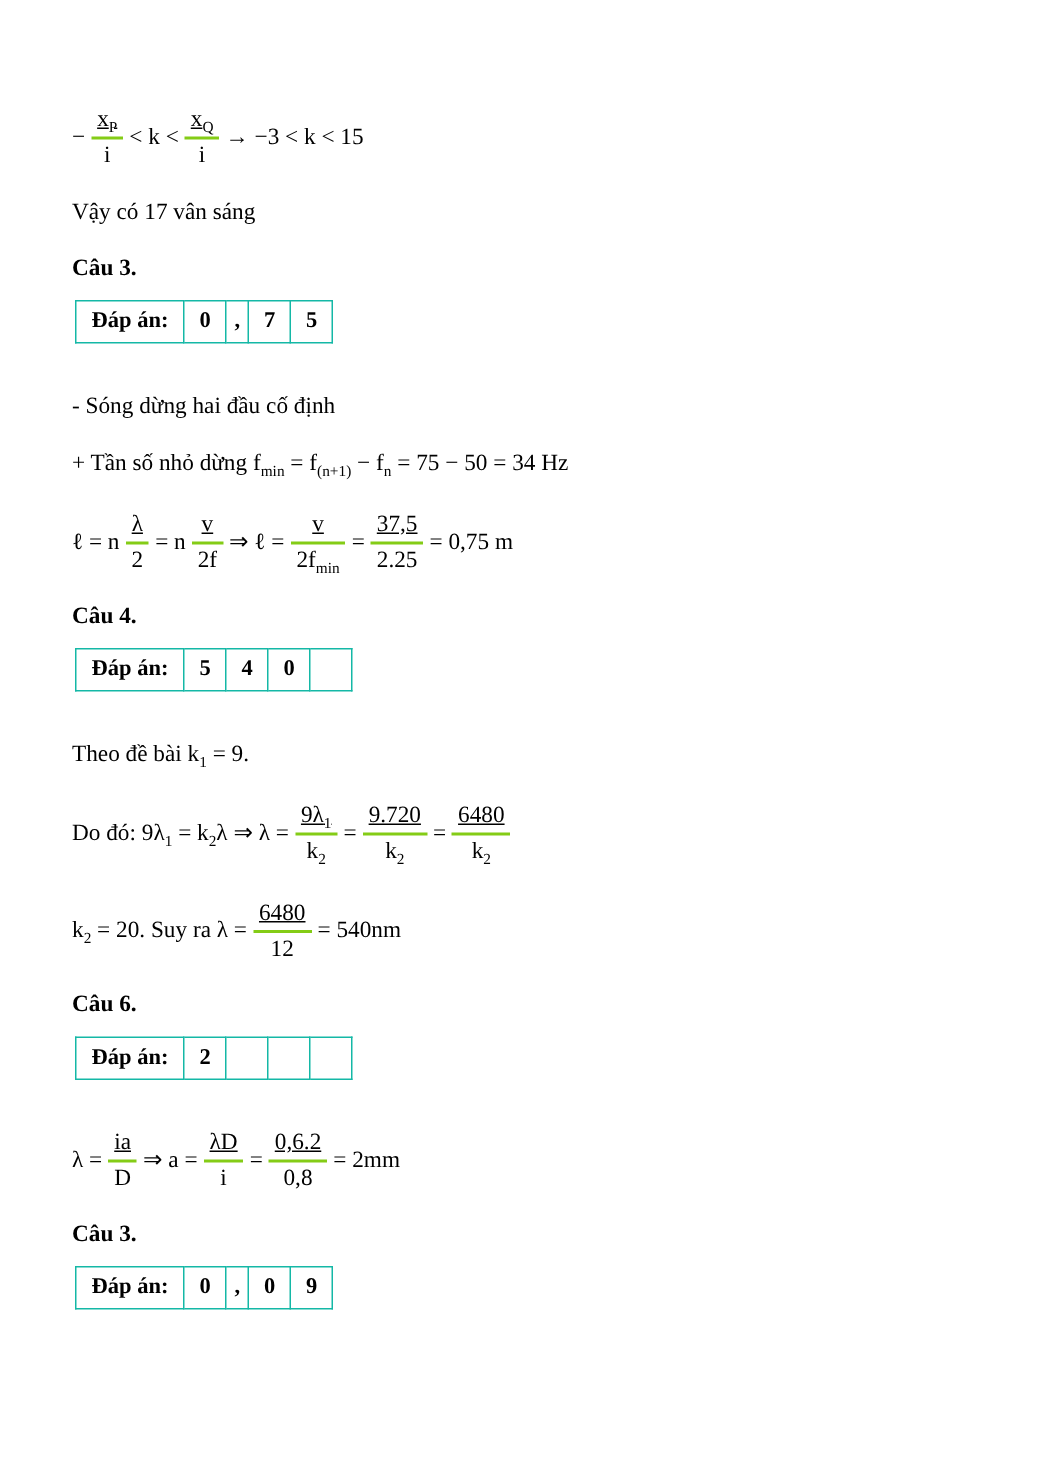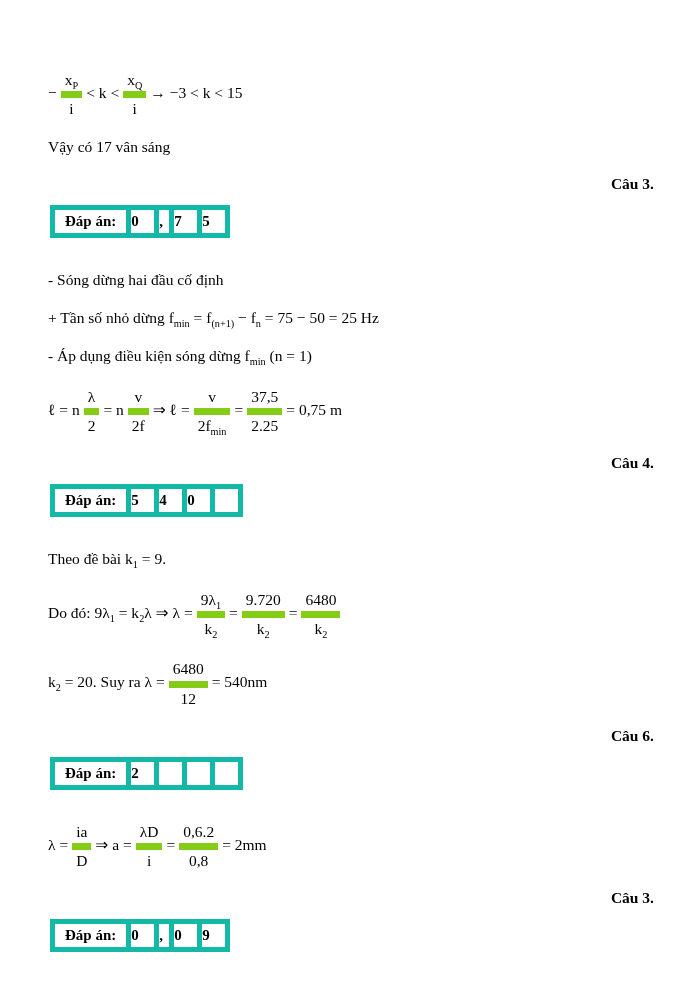--- a/index.html
+++ b/index.html
@@ -6,34 +6,34 @@
   html,body { background:#ffffff; }
   body {
     width:694px; height:982px;
     font-family:"Liberation Serif", serif;
     font-size:15.5px; color:#000;
     overflow:hidden;
   }
   .page { padding:50px 40px 0 48px; }
   .line { margin-bottom:17px; line-height:1.35; }
   .line.tight { margin-bottom:13px;margin-top:12px; }
-  .heading { font-weight:bold; margin-bottom:12px;text-align:right; }
+  .heading { font-weight:bold; margin-bottom:12px; }
   .math { margin-bottom:17px; }
   .math-tall { margin:20px 0 18px 0; }
   sub { font-size:0.66em; line-height:0; }
   .frac {
     display:inline-block; text-align:center;
     vertical-align:middle; margin:0 4px; line-height:1.3;
   }
-  .frac .num { display:block; padding:0 4px 1px 4px; border-bottom:7px solid #84cc16; }
+  .frac .num { display:block; padding:0 4px 1px 4px; border-bottom:2px solid #84cc16;text-decoration:underline; }
   .frac .den { display:block; padding:1px 4px 0 4px; }
   table.ans { border-collapse:collapse; margin:2px 0 32px 2px; }
   table.ans td {
-    border:5px solid #14b8a6; height:28px;
-    text-align:left; vertical-align:middle;
+    border:1px solid #14b8a6; height:28px;
+    text-align:center; vertical-align:middle;
     font-weight:bold; font-size:15px;
   }
   table.ans td.lbl { padding:0 10px; }
   table.ans td.c  { width:28px; }
   table.ans td.cm { width:15px; }
 </style>
 </head>
 <body>
 
 <div class="page">
@@ -54,26 +54,23 @@
       <td class="cm">,</td>
       <td class="c">7</td>
       <td class="c">5</td>
     </tr>
   </tbody>
     </table>
 
   <div class="line">- Sóng dừng hai đầu cố định</div>
 
   <div class="line">
-    <span>+ Tần số nhỏ dừng </span><span>f</span><sub>min</sub><span> = </span><span>f</span><sub>(n+1)</sub><span> − </span><span>f</span><sub>n</sub><span> = 75 − 50 = 25 Hz</span>
+    <span>+ Tần số nhỏ dừng </span><span>f</span><sub>min</sub><span> = </span><span>f</span><sub>(n+1)</sub><span> − </span><span>f</span><sub>n</sub><span> = 75 − 50 = 34 Hz</span>
   </div>
 
-  <div class="line">
-    <span>- Áp dụng điều kiện sóng dừng </span><span>f</span><sub>min</sub><span> (n = 1)</span>
-  </div>
 
   <div class="math math-tall">
     <span>ℓ = n</span><span class="frac"><span class="num">λ</span><span class="den">2</span></span><span>= n</span><span class="frac"><span class="num">v</span><span class="den">2f</span></span><span>⇒ ℓ =</span><span class="frac"><span class="num">v</span><span class="den"><span>2f</span><sub>min</sub></span></span><span>=</span><span class="frac"><span class="num">37,5</span><span class="den">2.25</span></span><span>= 0,75 m</span>
   </div>
 
   <div class="heading">Câu 4.</div>
 
   <table class="ans">
     <tbody>
         <tr>

